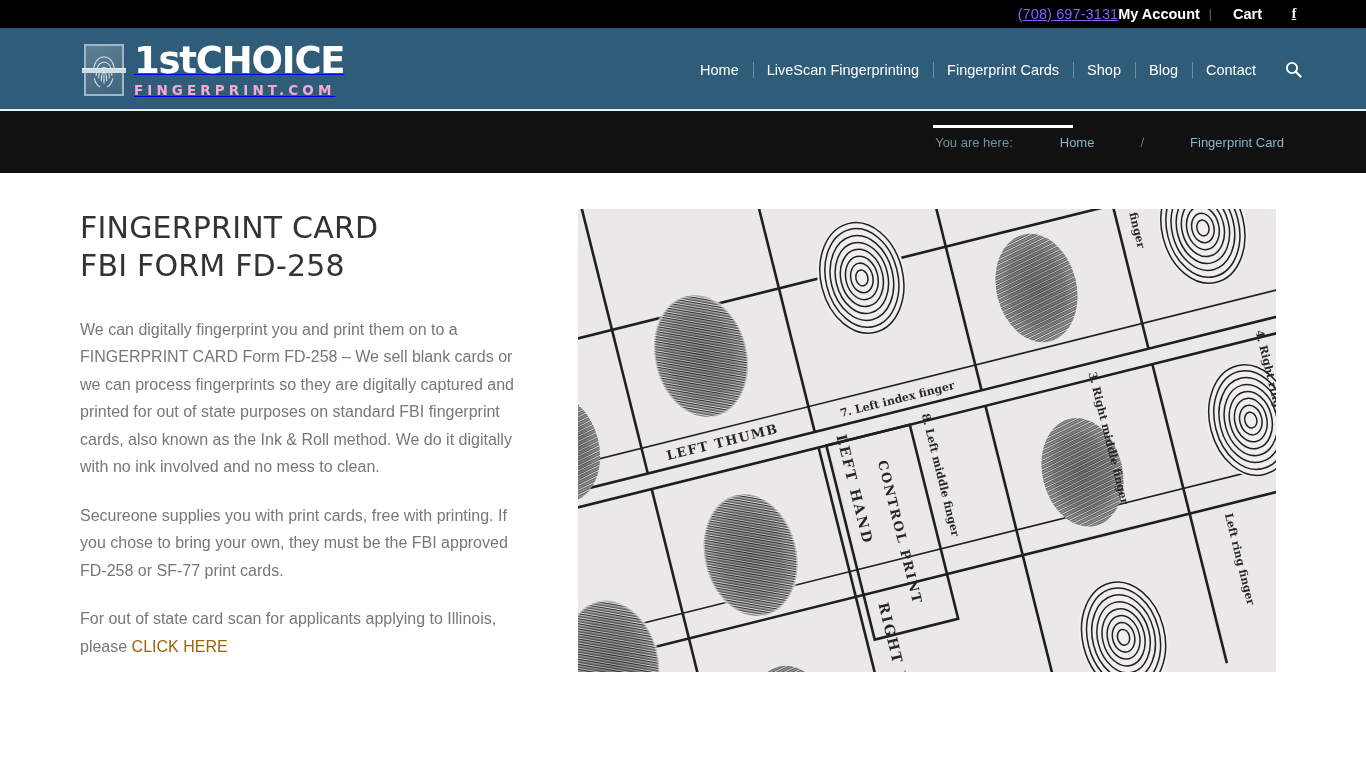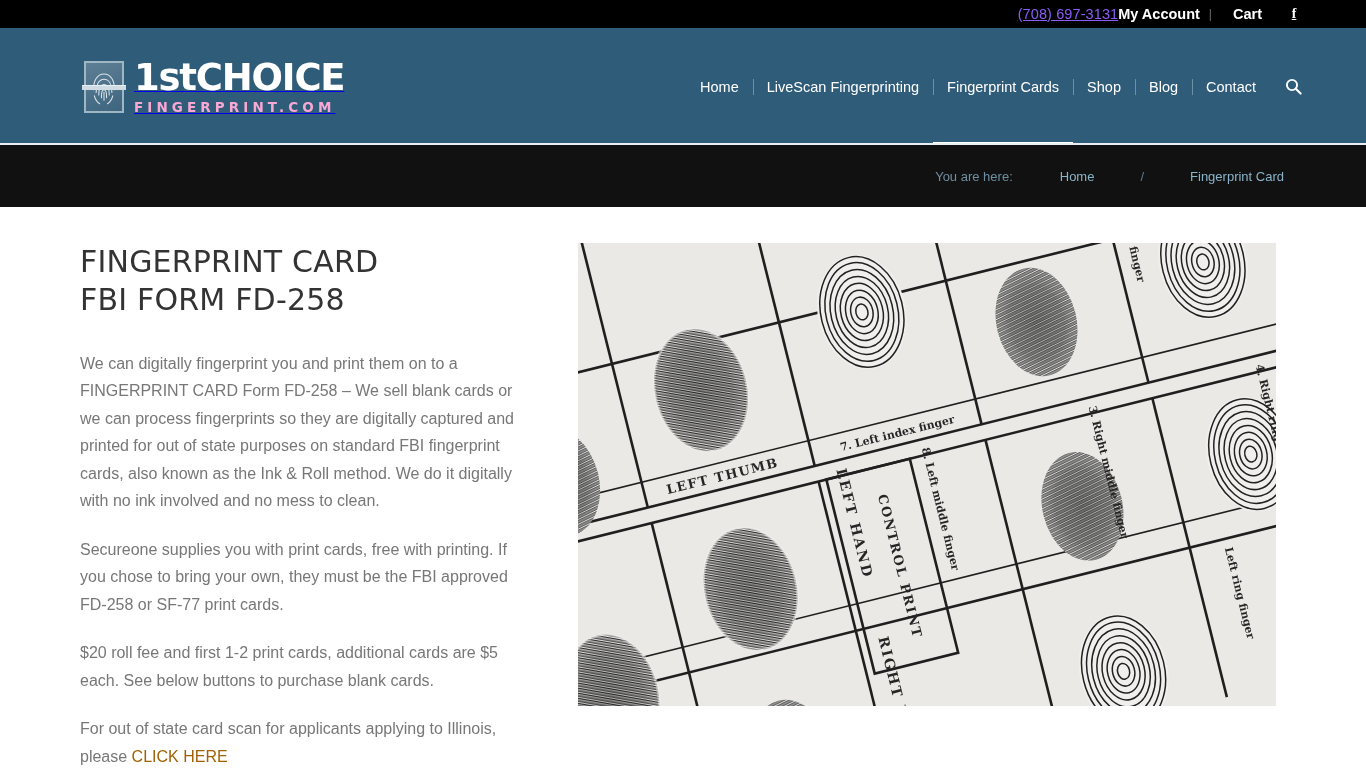--- a/index.html
+++ b/index.html
@@ -28,21 +28,21 @@
   }
   .topbar .fb{
     margin-left:26px; color:#ffffff; font-size:14px; font-weight:bold;
     font-family:"Liberation Serif", serif;
     display:inline-flex; align-items:center; justify-content:center;
     width:12px; height:18px;
   }
 
   
   .header{
-    height:117px; background:#2f5c79; position:relative;
+    height:83px; background:#2f5c79; position:relative;
     display:flex; align-items:center;
   }
   .header:after{
     content:""; position:absolute; left:0; right:0; bottom:0;
     height:2px; background:#e8eef2;
   }
   .logo{
     display:flex; align-items:center; margin-left:84px; gap:10px;
   }
   .logo-mark{
@@ -185,21 +185,20 @@
 <div class="content">
 
   <div class="col-left">
     <h1 class="title">
       <span>FINGERPRINT CARD</span><br>
       <span>FBI FORM FD-258</span>
     </h1>
 
     <p class="body">We can digitally fingerprint you and print them on to a FINGERPRINT CARD Form FD-258 – We sell blank cards or we can process fingerprints so they are digitally captured and printed for out of state purposes on standard FBI fingerprint cards, also known as the Ink &amp; Roll method. We do it digitally with no ink involved and no mess to clean.</p>
     <p class="body">Secureone  supplies you with print cards, free with printing. If you chose to bring your own, they must be the FBI approved FD-258 or SF-77 print cards.</p>
-    <p class="body">$20 roll fee and first 1-2 print cards, additional cards are $5 each.  See below buttons to purchase blank cards.</p>
     <p class="body"><span>For out of state card scan for applicants applying to Illinois, please </span><a class="inline-link" href="#">CLICK HERE</a></p>
   </div>
 
   <div class="col-right">
     <div class="photo">
       <svg width="698" height="463" viewBox="0 0 698 463" xmlns="http://www.w3.org/2000/svg">
         <defs>
 
           <radialGradient id="smudge" cx="50%" cy="50%" r="55%">
             <stop offset="0%" stop-color="#1a1a1a" stop-opacity=".92"></stop>

